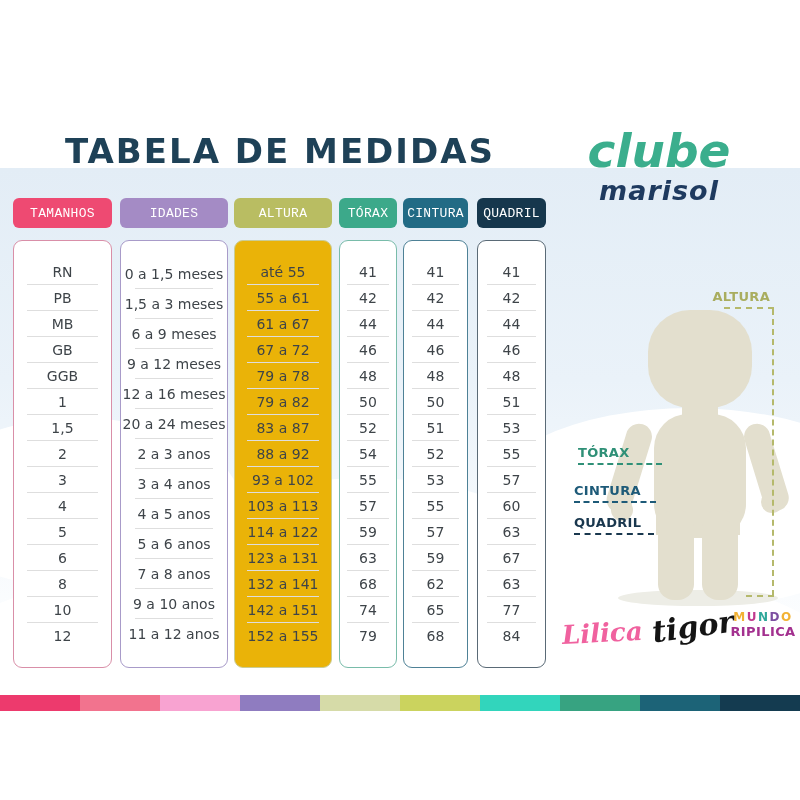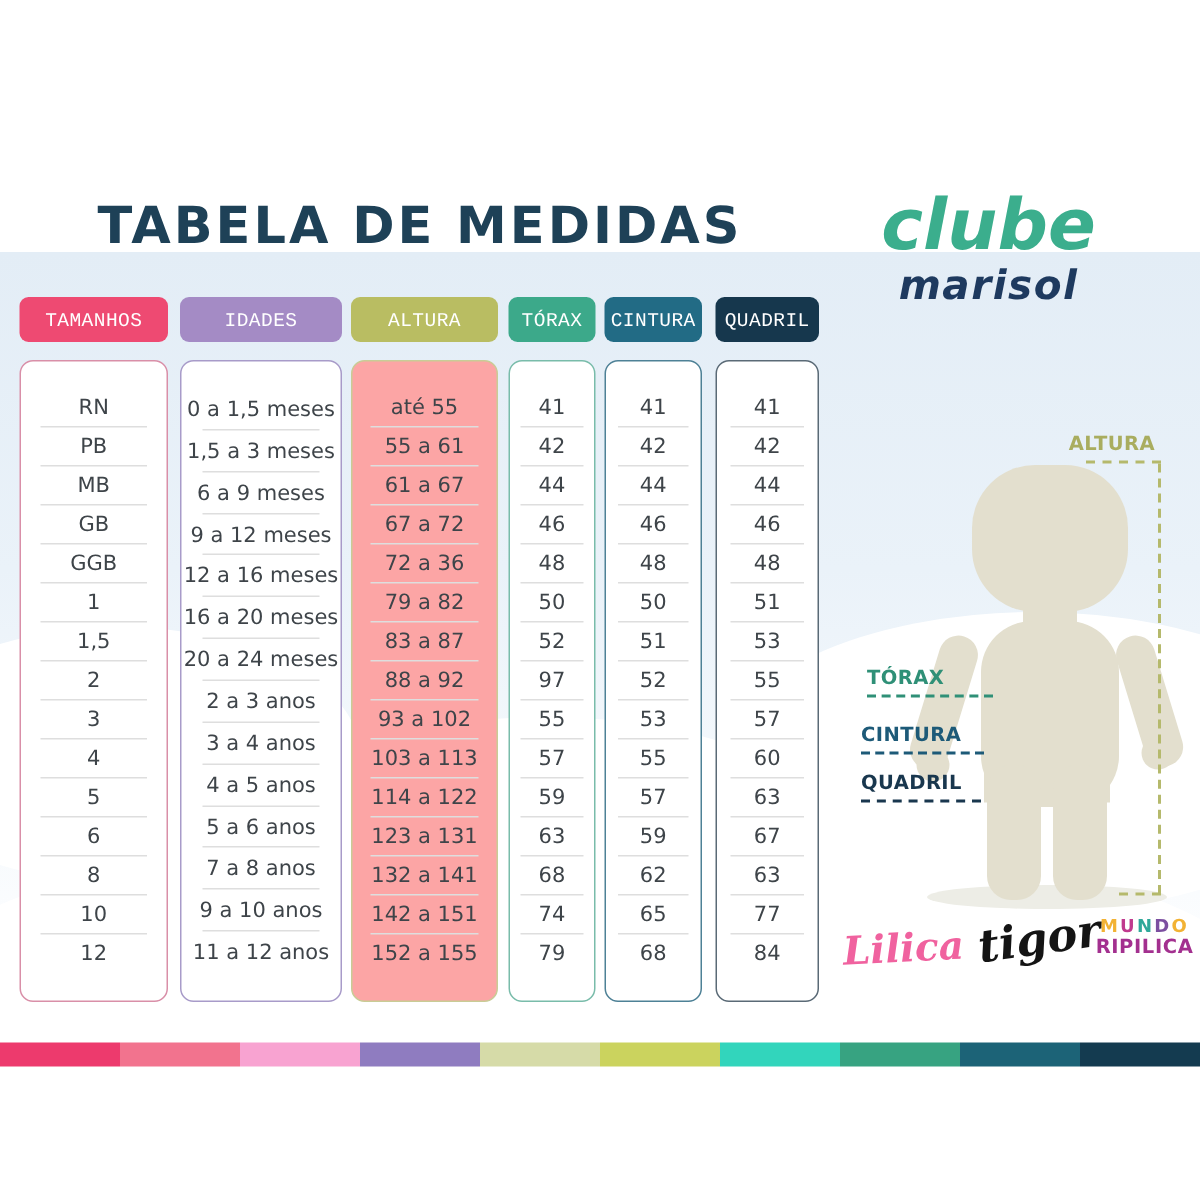--- a/index.html
+++ b/index.html
@@ -115,39 +115,38 @@
         </div>
       </div>
       <div class="col col-1">
         <div class="col-head" style="background: rgb(164, 139, 197);">IDADES</div>
         <div class="col-box" style="border-color: rgb(168, 155, 201); background: rgb(255, 255, 255);">
           <div class="cell">0 a 1,5 meses</div>
           <div class="cell">1,5 a 3 meses</div>
           <div class="cell">6 a 9 meses</div>
           <div class="cell">9 a 12 meses</div>
           <div class="cell">12 a 16 meses</div>
-          <div class="cell">16 a 20 meses</div>
           <div class="cell">20 a 24 meses</div>
           <div class="cell">2 a 3 anos</div>
           <div class="cell">3 a 4 anos</div>
           <div class="cell">4 a 5 anos</div>
           <div class="cell">5 a 6 anos</div>
           <div class="cell">7 a 8 anos</div>
           <div class="cell">9 a 10 anos</div>
           <div class="cell">11 a 12 anos</div>
         </div>
       </div>
       <div class="col col-2">
         <div class="col-head" style="background: rgb(185, 189, 98);">ALTURA</div>
-        <div class="col-box" style="border-color: rgb(201, 204, 150); background: #fca5a5;">
+        <div class="col-box" style="border-color: rgb(201, 204, 150); background: #eab308;">
           <div class="cell">até 55</div>
           <div class="cell">55 a 61</div>
           <div class="cell">61 a 67</div>
           <div class="cell">67 a 72</div>
-          <div class="cell">72 a 36</div>
+          <div class="cell">79 a 78</div>
           <div class="cell">79 a 82</div>
           <div class="cell">83 a 87</div>
           <div class="cell">88 a 92</div>
           <div class="cell">93 a 102</div>
           <div class="cell">103 a 113</div>
           <div class="cell">114 a 122</div>
           <div class="cell">123 a 131</div>
           <div class="cell">132 a 141</div>
           <div class="cell">142 a 151</div>
           <div class="cell">152 a 155</div>
@@ -156,21 +155,21 @@
       <div class="col col-3">
         <div class="col-head" style="background: rgb(60, 169, 138);">TÓRAX</div>
         <div class="col-box" style="border-color: rgb(121, 188, 170); background: rgb(255, 255, 255);">
           <div class="cell">41</div>
           <div class="cell">42</div>
           <div class="cell">44</div>
           <div class="cell">46</div>
           <div class="cell">48</div>
           <div class="cell">50</div>
           <div class="cell">52</div>
-          <div class="cell">97</div>
+          <div class="cell">54</div>
           <div class="cell">55</div>
           <div class="cell">57</div>
           <div class="cell">59</div>
           <div class="cell">63</div>
           <div class="cell">68</div>
           <div class="cell">74</div>
           <div class="cell">79</div>
         </div>
       </div>
       <div class="col col-4">

